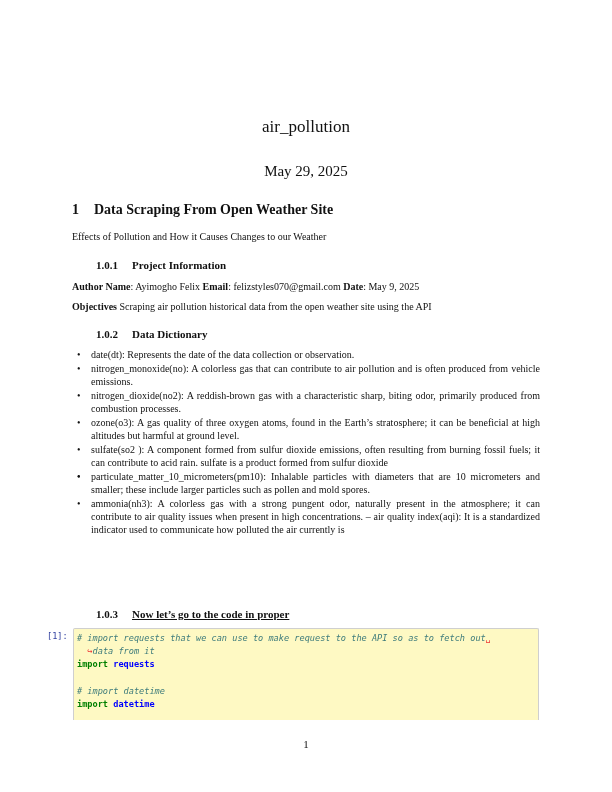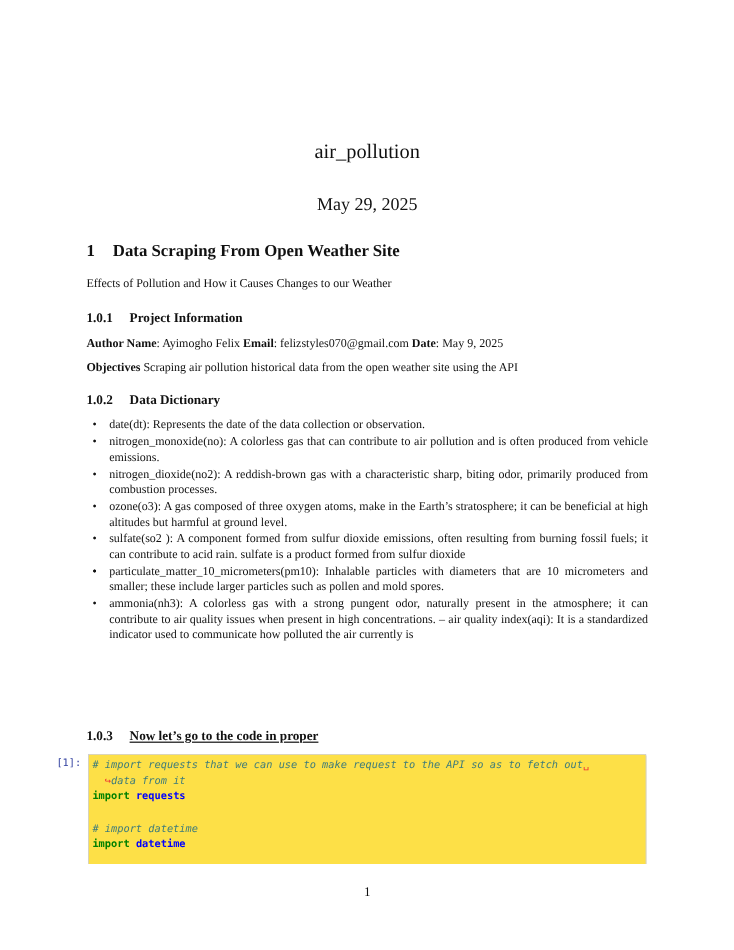--- a/index.html
+++ b/index.html
@@ -55,21 +55,21 @@
       width: 468px;
       white-space: nowrap;
     }
     .h3 {
       font-weight: bold;
       font-size: 11px;
       position: absolute;
       left: 0;
       white-space: nowrap;
     }
-    .h3 .num { display: inline-block; width: 36px; }
+    .h3 .num { display: inline-block; width: 36px; margin-left: 24px; }
     b { font-weight: bold; }
     ul.dict {
       position: absolute;
       top: 148px;
       left: 0;
       margin: 0;
       padding: 0;
       list-style: none;
       width: 468px;
     }
@@ -99,21 +99,21 @@
       font-family: "DejaVu Sans Mono", "Liberation Mono", monospace;
       font-size: 8.6px;
       color: #303f9f;
     }
     .code-box {
       position: absolute;
       left: 33px;
       top: 0;
       width: 466px;
       height: 92px;
-      background: #fde047;
+      background: #fef9c3;
       border: 1px solid #cfcfcf;
       border-bottom: none;
       border-radius: 2px 2px 0 0;
       box-sizing: border-box;
       padding: 3px 2px 0 3px;
       font-family: "DejaVu Sans Mono", "Liberation Mono", monospace;
       font-size: 8.6px;
       line-height: 13.2px;
       white-space: pre;
     }
@@ -152,21 +152,21 @@
   <div class="p" style="top:100px;"><b>Objectives</b><span> Scraping air pollution historical data from the open weather site using the API</span></div>
 
   <div class="h3" style="top:128px;">
     <span class="num">1.0.2</span><span>Data Dictionary</span>
   </div>
 
   <ul class="dict">
     <li><span class="bullet">•</span><span>date(dt): Represents the date of the data collection or observation.</span></li>
     <li><span class="bullet">•</span><span>nitrogen_monoxide(no): A colorless gas that can contribute to air pollution and is often produced from vehicle emissions.</span></li>
     <li><span class="bullet">•</span><span>nitrogen_dioxide(no2): A reddish-brown gas with a characteristic sharp, biting odor, primarily produced from combustion processes.</span></li>
-    <li><span class="bullet">•</span><span>ozone(o3): A gas composed of three oxygen atoms, make in the Earth’s stratosphere; it can be beneficial at high altitudes but harmful at ground level.</span></li>
+    <li><span class="bullet">•</span><span>ozone(o3): A gas quality of three oxygen atoms, found in the Earth’s stratosphere; it can be beneficial at high altitudes but harmful at ground level.</span></li>
     <li><span class="bullet">•</span><span>sulfate(so2 ): A component formed from sulfur dioxide emissions, often resulting from burning fossil fuels; it can contribute to acid rain. sulfate is a product formed from sulfur dioxide</span></li>
     <li><span class="bullet">•</span></li>
     <li><span class="bullet">•</span><span>particulate_matter_10_micrometers(pm10): Inhalable particles with diameters that are 10 micrometers and smaller; these include larger particles such as pollen and mold spores.</span></li>
     <li><span class="bullet">•</span><span>ammonia(nh3): A colorless gas with a strong pungent odor, naturally present in the atmosphere; it can contribute to air quality issues when present in high concentrations. – air quality index(aqi): It is a standardized indicator used to communicate how polluted the air currently is</span></li>
   </ul>
 
   <div class="h3" style="top:408px;text-decoration:underline;">
     <span class="num">1.0.3</span><span>Now let’s go to the code in proper</span>
   </div>
 </div>

